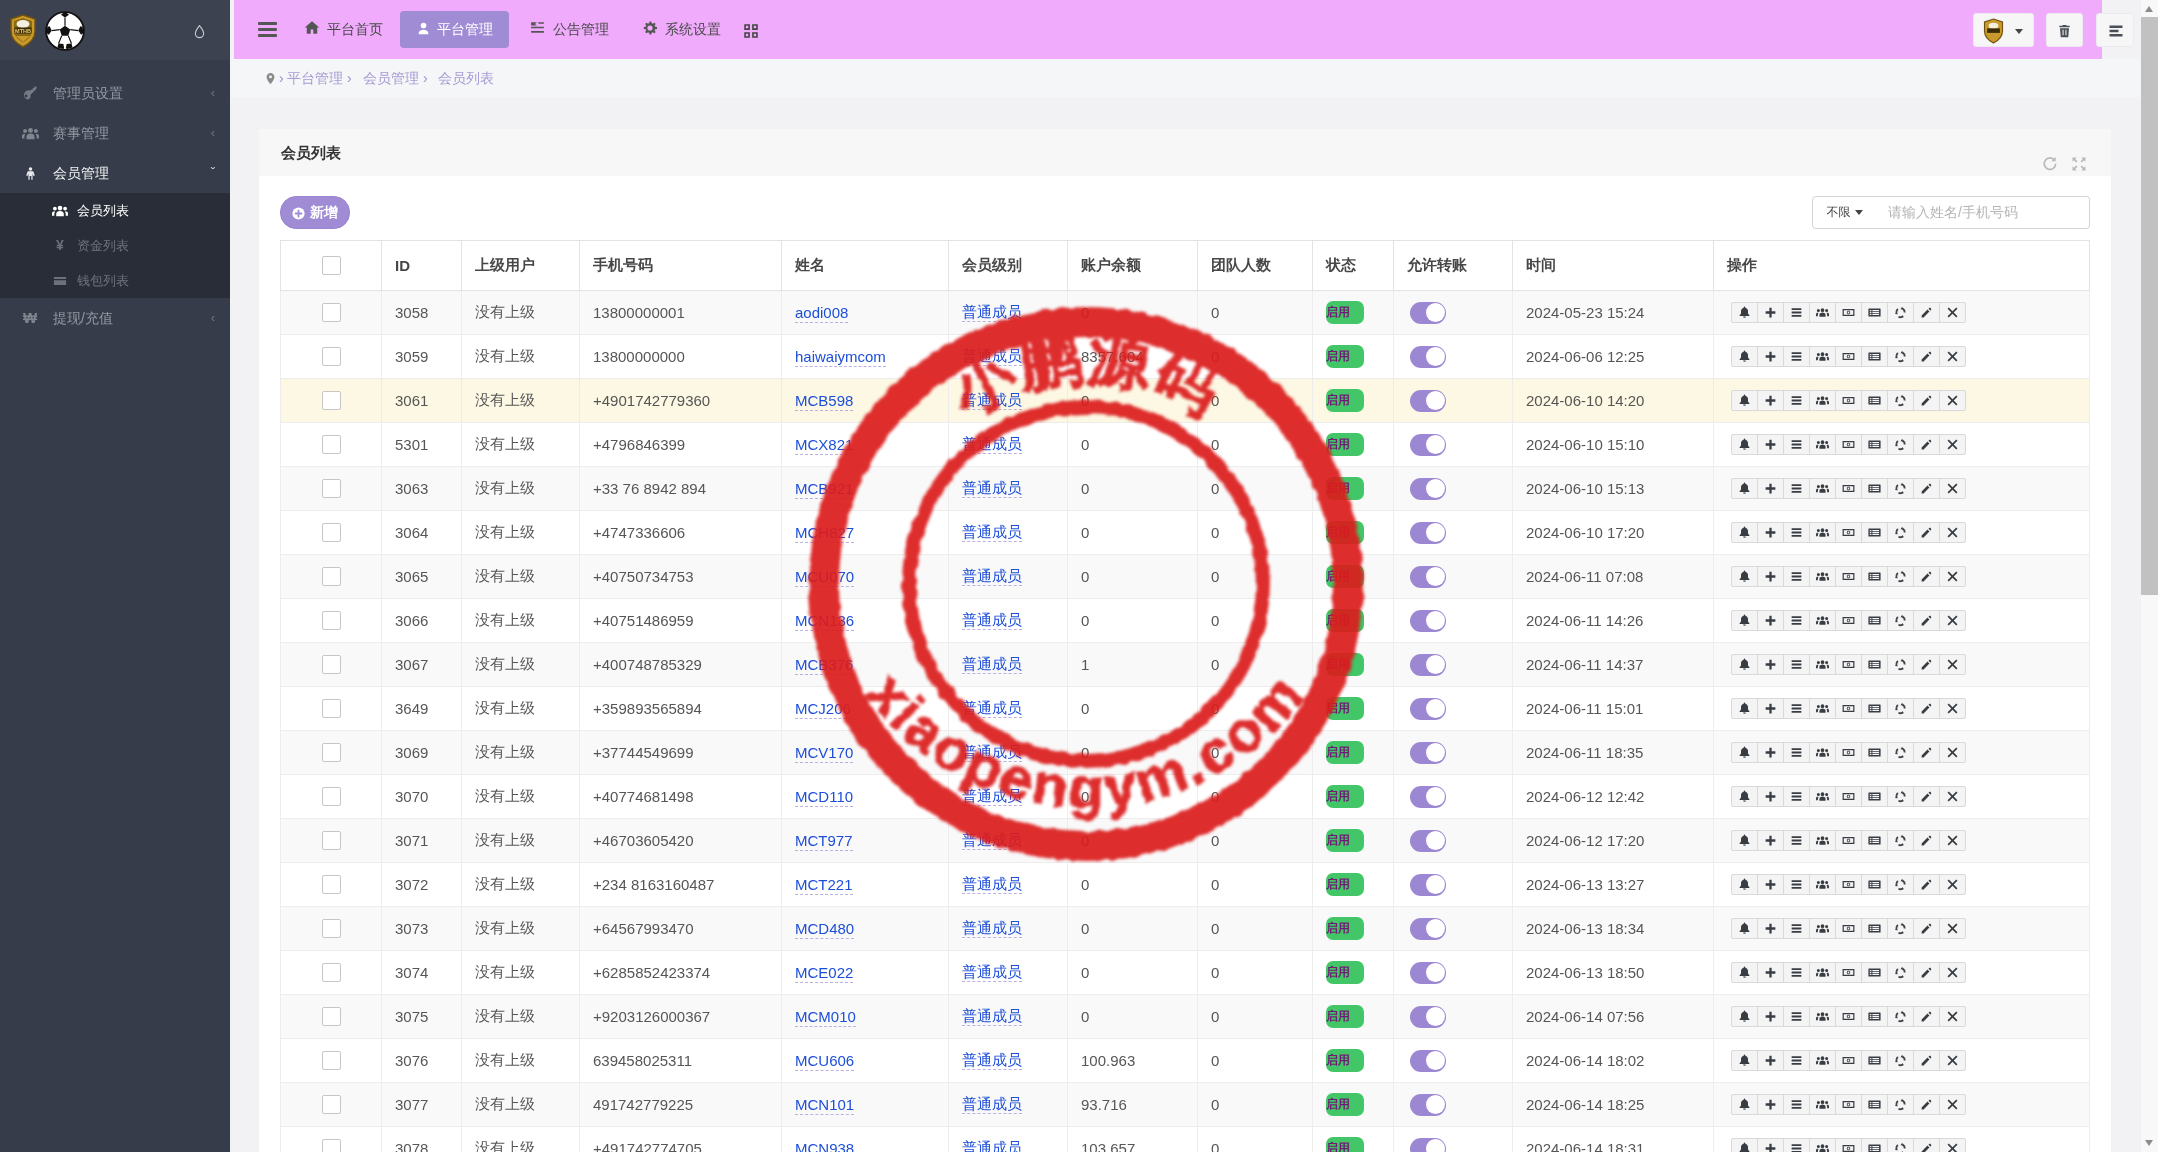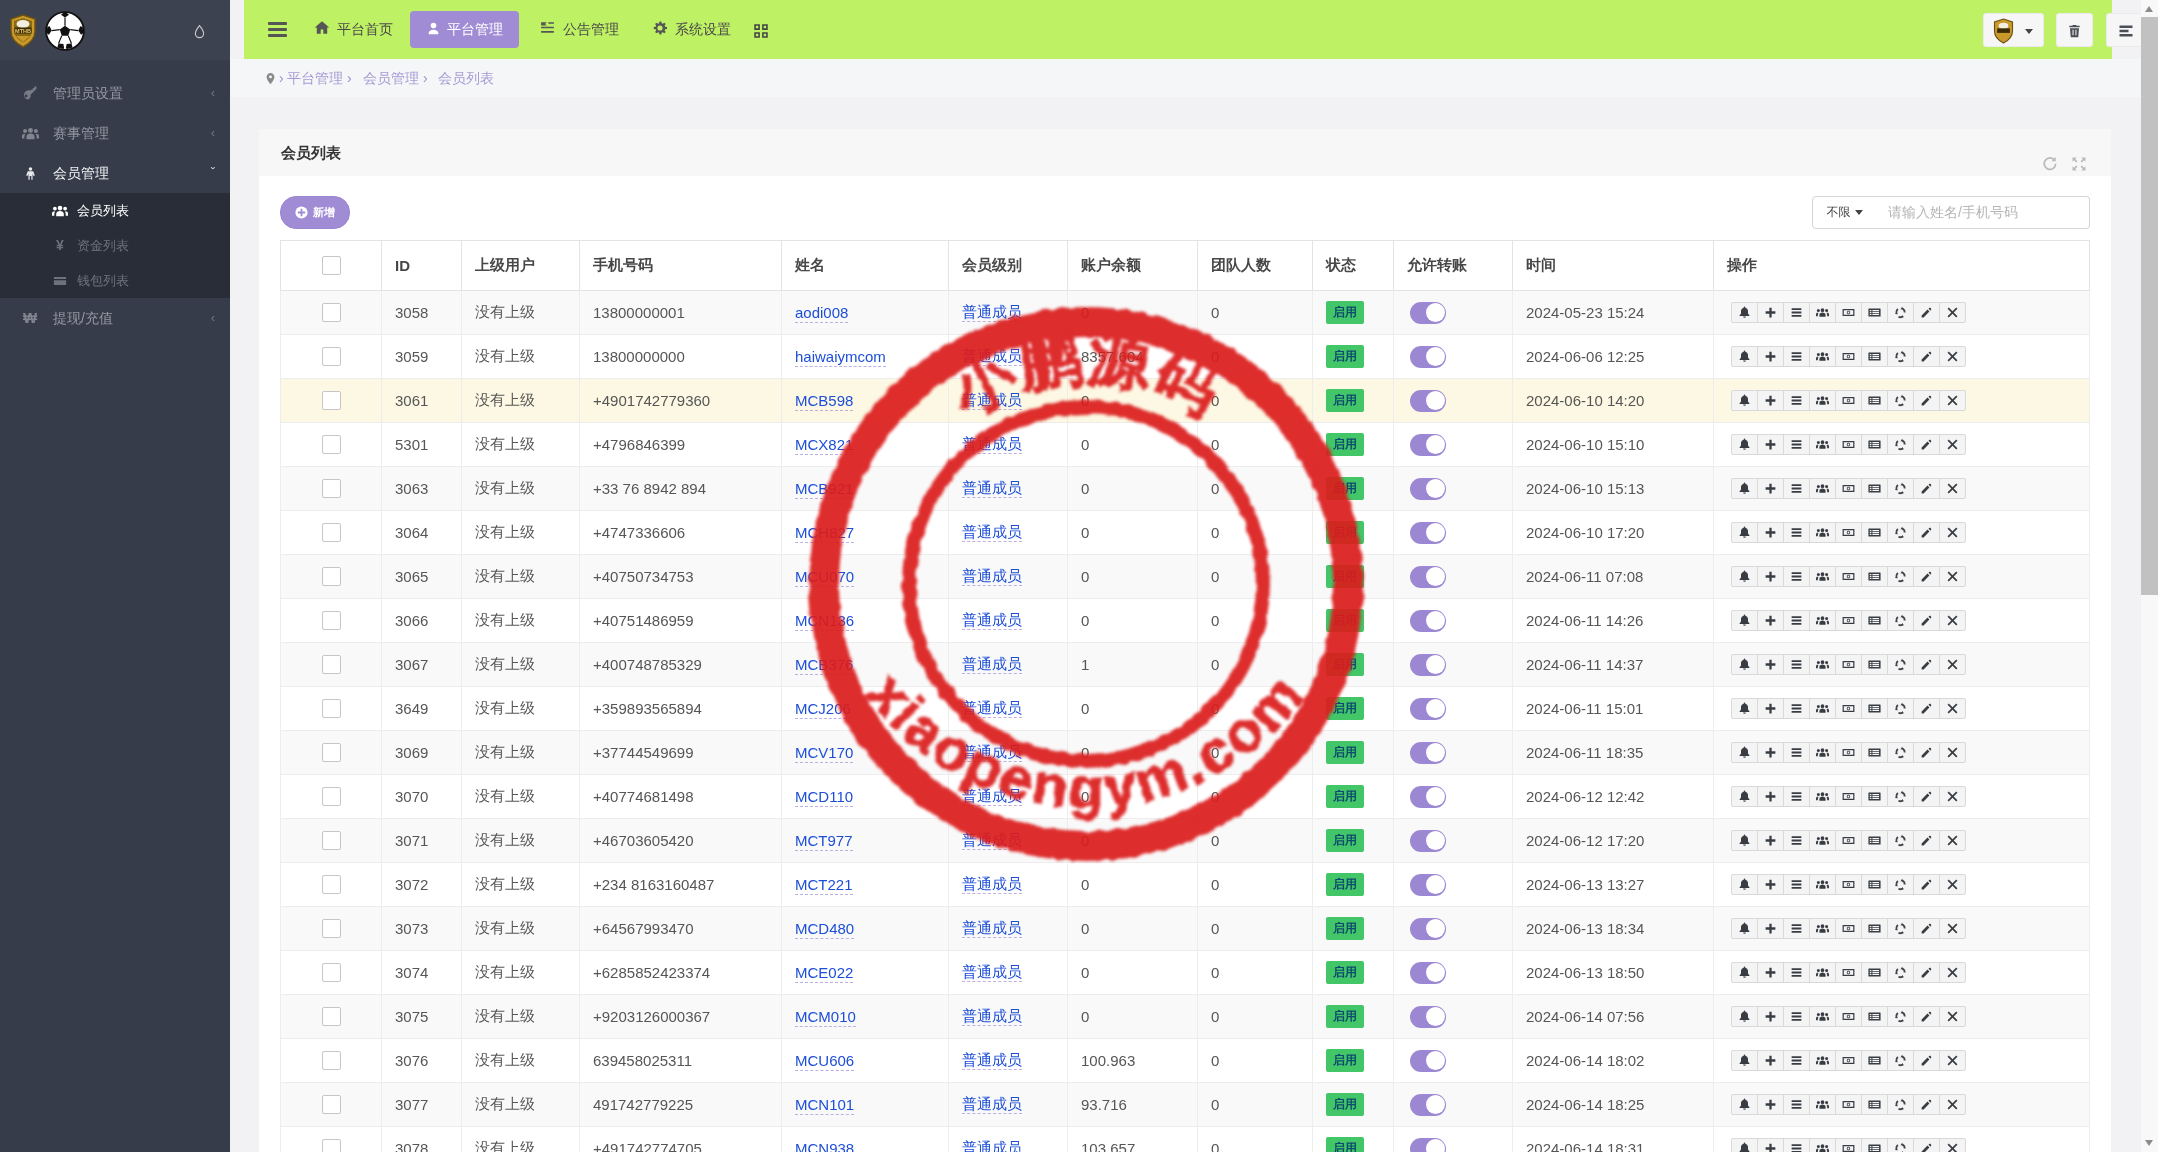--- a/index.html
+++ b/index.html
@@ -22,56 +22,56 @@
 .menu{padding-top:13px}
 
 .sbar{position:absolute;right:0;top:0;width:17px;height:1152px;background:#f8f8f8;z-index:50}
 .sbar .up{position:absolute;top:0;left:0;width:17px;height:17px;background:#f8f8f8}
 .sbar .dn{position:absolute;bottom:0;left:0;width:17px;height:17px;background:#f8f8f8}
 .sbar .thumb{position:absolute;top:17px;left:0;width:17px;height:578px;background:#c1c1c1}
 .tri-up{position:absolute;left:4px;top:6px;width:0;height:0;border-left:4.5px solid transparent;border-right:4.5px solid transparent;border-bottom:6px solid #8b8b8b}
 .tri-dn{position:absolute;left:4px;bottom:6px;width:0;height:0;border-left:4.5px solid transparent;border-right:4.5px solid transparent;border-top:6px solid #8b8b8b}
 
 .main{position:absolute;left:230px;top:0;width:1911px;height:1152px}
-.nav{position:absolute;left:14px;top:0;width:1868px;height:59px;background:#bef264}
+.nav{position:absolute;left:4px;top:0;width:1868px;height:59px;background:#f0abfc}
 .crumb{position:absolute;left:0;top:59px;width:1911px;height:38px;background:#f5f6f7;font-size:14px;line-height:38px;color:#a79bd6}
 .pagebg{position:absolute;left:0;top:97px;width:1911px;height:1055px;background:#f2f2f4}
 
 .nav .burger{position:absolute;left:24px;top:22px;width:19px;height:15px}
 .burger i{display:block;height:2.6px;background:#555;margin-bottom:3.4px;border-radius:1px}
 .nitem{position:absolute;top:0;height:59px;line-height:59px;font-size:14px;color:#4a4a4a}
 .nitem svg{vertical-align:-2px;margin-right:7px}
 .tab-act{position:absolute;left:166px;top:11px;width:109px;height:37px;background:#a08cd4;border-radius:4px;color:#fff;font-size:14px;line-height:37px;text-align:center}
 .tab-act svg{vertical-align:-2px;margin-right:6px}
 .rbtn{position:absolute;top:13px;height:34px;background:#f6f6f7;border:1px solid #eceaee;border-radius:3px}
 
 .card{position:absolute;left:29px;top:129px;width:1852px;height:1023px;background:#fff}
 .chead{position:absolute;left:0;top:0;width:1852px;height:47px;background:#f7f7f8;color:#333;font-size:15px;font-weight:bold;line-height:47px}
 .chead .t{margin-left:22px}
 .chico{position:absolute;top:14px;color:#b9b9b9}
 .cbody{position:absolute;left:0;top:47px;width:1852px;height:976px;background:#fff}
 
-.btn-add{position:absolute;left:21px;top:20px;width:70px;height:33px;background:#a08cd4;border:1px solid #9a85d0;border-radius:16px;color:#fff;font-size:11px;font-weight:bold;text-align:center;line-height:31px}
+.btn-add{position:absolute;left:21px;top:20px;width:70px;height:33px;background:#a08cd4;border:1px solid #9a85d0;border-radius:16px;color:#fff;font-size:14px;font-weight:bold;text-align:center;line-height:31px}
 .btn-add svg{vertical-align:-3px;margin-right:5px}
 .filt{position:absolute;top:20px;height:33px;border:1px solid #d5d5d5;background:#fff}
 .filt.dd{left:1553px;width:65px;border-radius:4px 0 0 4px;color:#444;font-size:12px;line-height:31px;text-align:center}
 .filt.inp{left:1617px;width:214px;border-left:none;border-radius:0 4px 4px 0;color:#b5b5b5;font-size:14px;line-height:31px;padding-left:12px}
 .caret{display:inline-block;width:0;height:0;border-left:4px solid transparent;border-right:4px solid transparent;border-top:5px solid #444;margin-left:4px;vertical-align:1px}
 
 .tbl{position:absolute;left:21px;top:64px;border-collapse:collapse;table-layout:fixed;width:1809px;font-size:15px;color:#565656}
 .tbl th{height:50px;font-size:15px;color:#474747;text-align:left;font-weight:bold;padding:0 0 0 13px;border:1px solid #e3e3e3;background:#fff}
 .tbl td{height:44px;padding:0 0 0 13px;border:1px solid #ededed;white-space:nowrap;overflow:hidden}
 .tbl tr.odd td{background:#f9f9f9}
 .tbl tr.even td{background:#fff}
 .tbl tr.warn td{background:#fcf8e3}
 .cbc{text-align:left}
 .cb{display:inline-block;width:19px;height:19px;background:#fff;border:1px solid #c6c6c6;border-radius:2px;vertical-align:middle}
 td.cbc,th.cbc{padding-left:41px !important}
 .lnk{color:#1d4ed8;border-bottom:1px dashed #bcb0e2;padding-bottom:1px}
-.badge{display:inline-block;min-width:38px;height:23px;background:#42c667;border-radius:2px;color:#0c4a6e;font-size:12px;font-weight:bold;text-align:center;line-height:23px}
+.badge{display:inline-block;min-width:38px;height:23px;background:#42c667;border-radius:7px;color:#701a75;font-size:12px;font-weight:bold;text-align:left;line-height:23px}
 .tog{display:inline-block;width:36px;height:22px;border-radius:11px;background:#9c87d2;position:relative;vertical-align:middle;margin-left:3px}
 .tog:after{content:"";position:absolute;right:1.5px;top:1.5px;width:19px;height:19px;border-radius:50%;background:#fff}
 
 .ag{display:inline-flex;margin-left:4px;vertical-align:middle}
 .ab{display:inline-flex;align-items:center;justify-content:center;width:27px;height:21px;background:#f4f4f4;border:1px solid #d9d9d9;margin-left:-1px}
 .ab:first-child{margin-left:0;border-radius:2px 0 0 2px}
 .ab:last-child{border-radius:0 2px 2px 0}
 .ai{width:13px;height:13px;fill:#383d44}
 
 .stamp{position:absolute;left:731px;top:229px;width:710px;height:710px;z-index:40;pointer-events:none;opacity:0.92}

